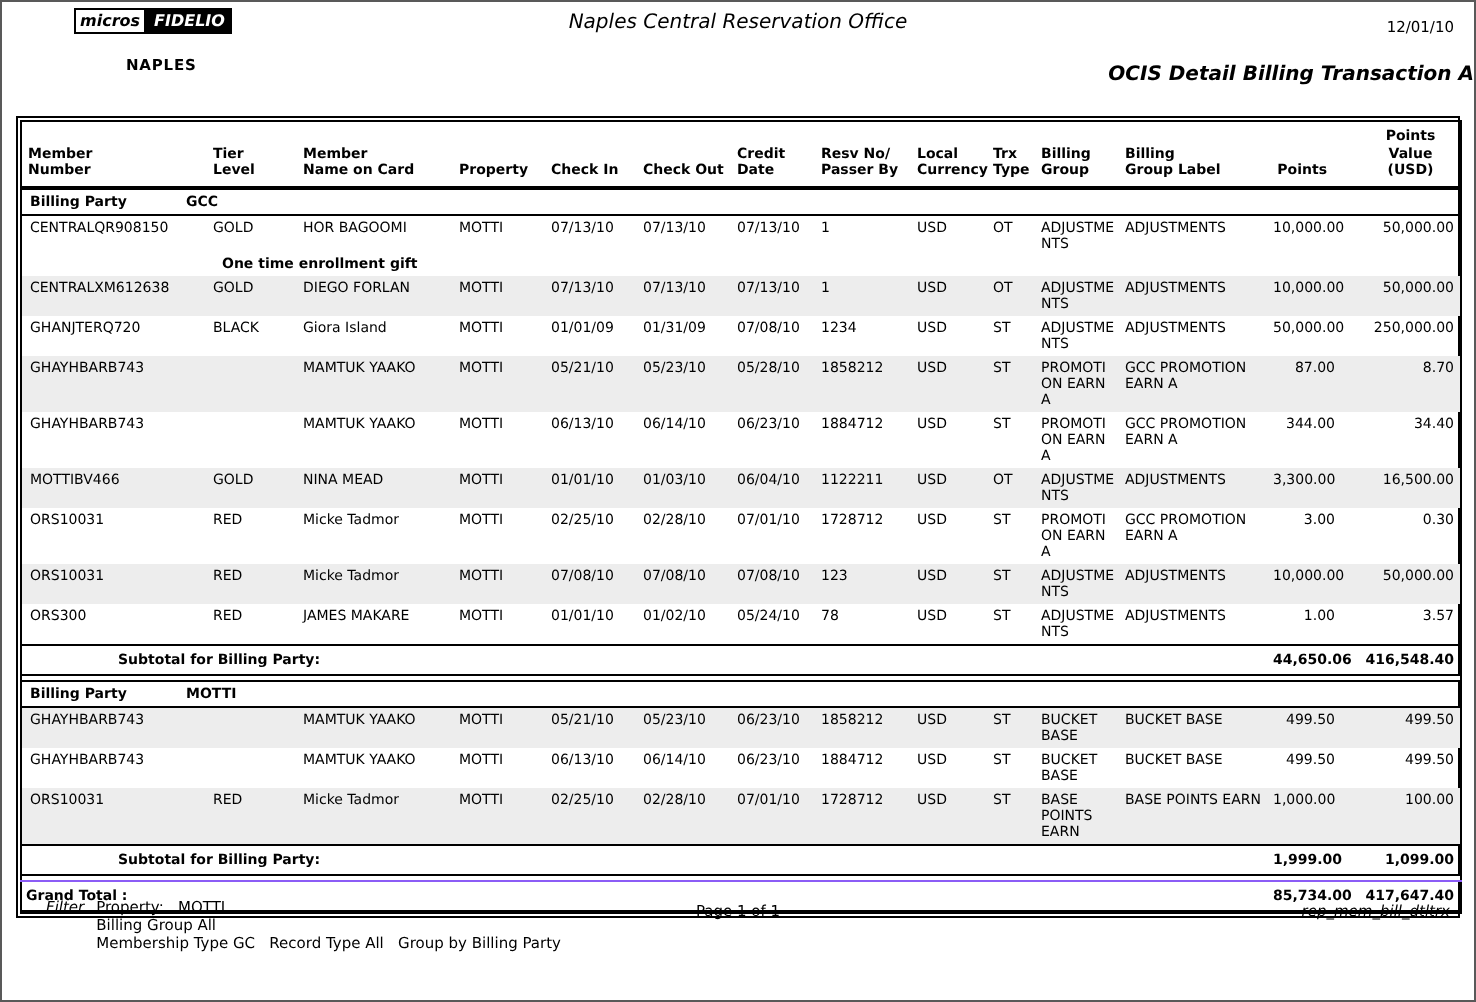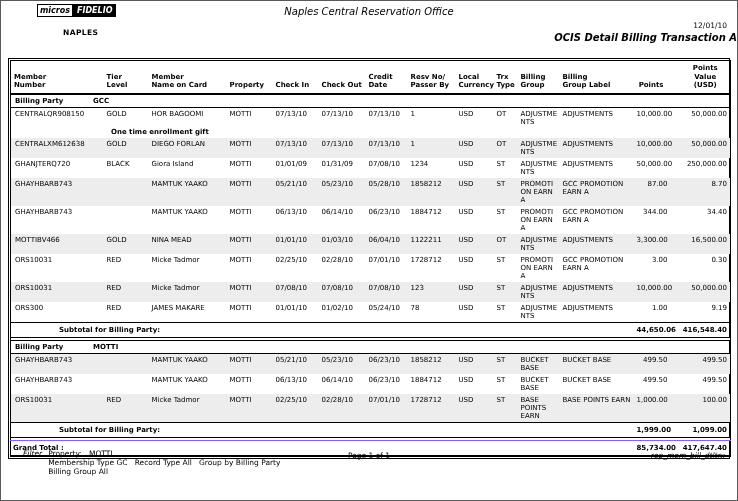--- a/index.html
+++ b/index.html
@@ -14,21 +14,21 @@
     overflow:hidden;
   }
   
   .hdr { position:relative; height:55px; }
   .logo { position:absolute; left:36px; top:5px; font-size:8px; font-weight:bold; font-style:italic; white-space:nowrap; }
   .logo-micros { border:1px solid #000; background:#fff; color:#000; padding:1px 2px; }
   .logo-fidelio { border:1px solid #000; background:#000; color:#fff; padding:1px 3px; }
   .property-code { position:absolute; left:44px; top:27px; font-size:7.5px; font-weight:bold; letter-spacing:.4px;margin-left:18px; }
   .office-title { position:absolute; left:0; right:0; top:5px; text-align:center; font-style:italic; font-size:10px; }
   .report-title { position:absolute; left:0; right:0; top:31px; text-align:right; font-style:italic; font-weight:bold; font-size:10px; }
-  .print-date { position:absolute; right:10px; top:20px; font-size:7.5px; }
+  .print-date { position:absolute; right:10px; top:8px; font-size:7.5px; }
   .print-time { position:absolute; right:10px; top:18px; font-size:7.5px;margin-top:40px; }
   
   .table-frame { position:absolute; left:7px; right:7px; top:57px; border:1px solid #000; padding:1px; background:#fff; }
   table { width:100%; border-collapse:collapse; table-layout:fixed; border:1px solid #000; font-size:7px; }
   th, td { vertical-align:top; line-height:8px; padding:1px 2px 1px 3px; text-align:left; }
   thead th { font-weight:bold; vertical-align:bottom; white-space:pre-line; border-bottom:2px solid #000; padding:3px 2px 3px 3px; line-height:8.5px; }
   .w-member_number{width:93px} .w-tier_level{width:45px} .w-member_name{width:78px}
   .w-property{width:46px} .w-check_in{width:46px} .w-check_out{width:47px}
   .w-credit_date{width:42px} .w-resv_no{width:48px} .w-local_currency{width:38px}
   .w-trx_type{width:24px} .w-billing_group{width:42px} .w-billing_group_label{width:74px}
@@ -261,21 +261,21 @@
             <td class="col-property">MOTTI</td>
             <td class="col-check_in">01/01/10</td>
             <td class="col-check_out">01/02/10</td>
             <td class="col-credit_date">05/24/10</td>
             <td class="col-resv_no">78</td>
             <td class="col-local_currency">USD</td>
             <td class="col-trx_type">ST</td>
             <td class="col-billing_group">ADJUSTMENTS</td>
             <td class="col-billing_group_label">ADJUSTMENTS</td>
             <td class="col-points">1.00</td>
-            <td class="col-points_value">9.19</td>
+            <td class="col-points_value">3.57</td>
           </tr>
           <tr class="subtotal-row">
             <td colspan="12" class="subtotal-label">Subtotal for Billing Party:</td>
             <td class="col-points">44,650.06</td>
             <td class="col-points_value">416,548.40</td>
           </tr>
           <tr class="spacer-row">
             <td colspan="14"></td>
           </tr>
           <tr class="group-header-row">
@@ -344,21 +344,21 @@
           </tr>
         </tbody>
       </table>
   </div>
 
   <div class="footer">
     <div class="filter-block">
       <span class="filter-label">Filter</span>
       <div class="filter-lines">
           <div>Property:   MOTTI</div>
+          <div>Billing Group All</div>
           <div>Membership Type GC   Record Type All   Group by Billing Party</div>
-          <div>Billing Group All</div>
         </div>
     </div>
     <div class="page-info">Page 1 of 1</div>
     <div class="report-id">rep_mem_bill_dtltrx</div>
   </div>
 
 </div>
 
 </body></html>

